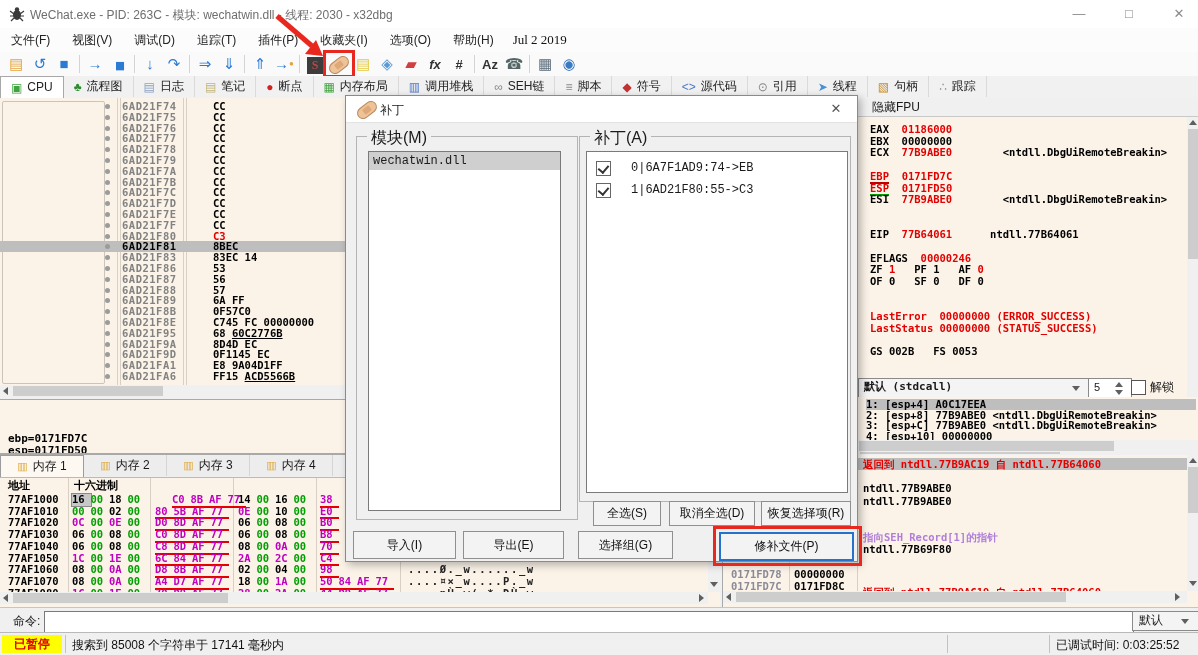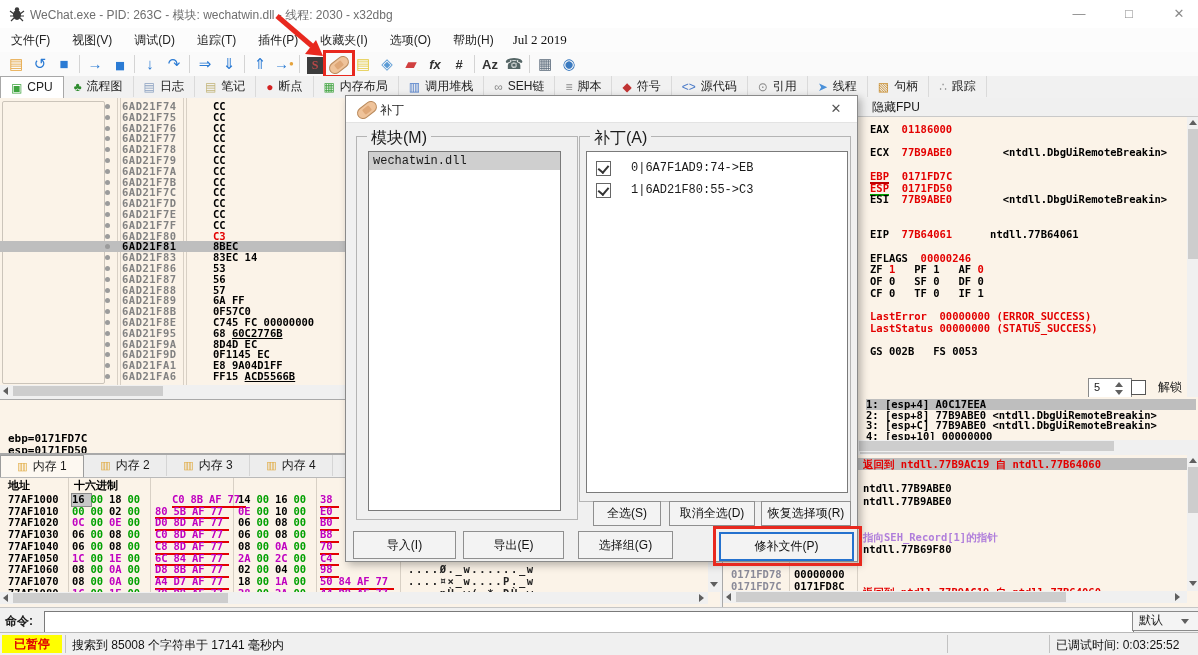--- a/index.html
+++ b/index.html
@@ -81,27 +81,27 @@
   #regpanel{left:857px;top:98px;width:341px;height:357px;border-left:1px solid #A9A9A9;background:#FBF3E8;overflow:hidden;}
   #fpubar{left:0;top:0;width:341px;height:18px;background:#F0F0F0;border-bottom:1px solid #C9C9C9;line-height:18px;padding-left:14px;font-size:12px;}
   .rline{left:12px;width:316px;font-size:10.5px;line-height:11.7px;white-space:pre;}
   .ulr{border-bottom:2px solid #C00000;}
   .ulg{border-bottom:2px solid #00A000;}
   
   #ccrow{left:857px;top:378px;width:341px;height:19px;}
   #cccombo{left:1px;top:0;width:227px;height:18px;background:#F4F4F4;border:1px solid #8a8a8a;font-family:"DejaVu Sans Mono",monospace;font-weight:bold;font-size:11px;line-height:16px;padding-left:5px;}
   #ccspin{left:231px;top:0;width:37px;height:18px;background:#FFF;border:1px solid #8a8a8a;font-size:11px;line-height:16px;padding-left:5px;}
   #ccchk{left:274px;top:2px;width:13px;height:13px;background:#FFF;border:1px solid #555;}
-  #cclabel{left:293px;top:1px;font-size:12px;margin-left:8px;}
+  #cclabel{left:293px;top:1px;font-size:12px;}
   #argsbox{left:857px;top:397px;width:341px;height:43px;border-left:1px solid #A9A9A9;background:#FBF3E8;overflow:hidden;}
   .aline{left:8px;width:330px;font-size:10.5px;line-height:10.8px;white-space:pre;color:#000;}
   .aline.sel{background:#BEBEBE;}
   
   #cmdbar{left:0;top:607px;width:1198px;height:25px;background:#F0F0F0;border-top:1px solid #C6C6C6;}
-  #cmdlabel{left:5px;top:5px;font-weight:bold;}
+  #cmdlabel{left:13px;top:5px;}
   #cmdinput{left:44px;top:3px;width:1084px;height:18px;background:#FFF;border:1px solid #7a7a7a;}
   #cmdcombo{left:1132px;top:3px;width:62px;height:18px;background:#F4F4F4;border:1px solid #8a8a8a;line-height:17px;padding-left:6px;}
   #statusbar{left:0;top:632px;width:1198px;height:23px;background:#F0F0F0;border-top:1px solid #B9B9B9;}
   #paused{left:2px;top:2px;width:60px;height:18px;background:#FFFF00;color:#E00000;font-weight:bold;text-align:center;line-height:18px;}
   .statsep{top:2px;width:1px;height:18px;background:#C2C2C2;}
   #statmsg{left:72px;top:4px;color:#111;}
   #stattime{left:1056px;top:4px;color:#111;}
   
   #dialog{left:345px;top:95px;width:511px;height:465px;background:#F0F0F0;border:1px solid #8a8a8a;
           box-shadow:3px 3px 8px rgba(0,0,0,.28);z-index:50;}
@@ -552,48 +552,52 @@
     <div class="sbthumb" style="left:13px;top:1px;width:330px;height:10px"></div>
   </div>
 </div>
 
 <div class="abs" id="regpanel">
   <div class="abs" id="fpubar">
     <span>隐藏FPU</span>
   </div>
   <div class="abs mono" id="reg-lines" style="left:0;top:22px;width:329px;height:330px">
       <div class="abs rline" style="top: 4px;"><span class="ck">EAX  </span><span class="cr">01186000</span></div>
+      <div class="abs rline" style="top: 15.7px;"><span class="ck">EBX  </span><span class="ck">00000000</span></div>
       <div class="abs rline" style="top: 27.4px;"><span class="ck">ECX  </span><span class="cr">77B9ABE0</span><span class="ck">        &lt;ntdll.DbgUiRemoteBreakin&gt;</span></div>
       <div class="abs rline" style="top: 50.8px;"><span class="cr ulr">EBP</span><span class="ck">  </span><span class="cr">0171FD7C</span></div>
       <div class="abs rline" style="top: 62.5px;"><span class="cr ulg">ESP</span><span class="ck">  </span><span class="cr">0171FD50</span></div>
       <div class="abs rline" style="top: 74.2px;"><span class="ck">ESI  </span><span class="cr">77B9ABE0</span><span class="ck">        &lt;ntdll.DbgUiRemoteBreakin&gt;</span></div>
       <div class="abs rline" style="top: 97.6px;"></div>
       <div class="abs rline" style="top: 109.3px;"><span class="ck">EIP  </span><span class="cr">77B64061</span><span class="ck">      ntdll.77B64061</span></div>
       <div class="abs rline" style="top: 121px;"></div>
       <div class="abs rline" style="top: 132.7px;"><span class="ck">EFLAGS  </span><span class="cr">00000246</span></div>
       <div class="abs rline" style="top: 144.4px;"><span class="ck">ZF </span><span class="cr">1</span><span class="ck">   PF </span><span class="ck">1</span><span class="ck">   AF </span><span class="cr">0</span></div>
       <div class="abs rline" style="top: 156.1px;"><span class="ck">OF 0   SF 0   DF 0</span></div>
-      <div class="abs rline" style="top: 167.8px;"><span class="ck">CF 0   TF 0   IF 1</span></div>
       <div class="abs rline" style="top: 179.5px;"></div>
       <div class="abs rline" style="top: 191.2px;"><span class="cr">LastError  00000000 (ERROR_SUCCESS)</span></div>
       <div class="abs rline" style="top: 202.9px;"><span class="cr">LastStatus 00000000 (STATUS_SUCCESS)</span></div>
       <div class="abs rline" style="top: 214.6px;"></div>
       <div class="abs rline" style="top: 226.3px;"><span class="ck">GS 002B   FS 0053</span></div>
     </div>
   <div class="abs sb" style="left:329px;top:19px;width:12px;height:338px">
     <span class="tri tri-u" style="left:2px;top:3px"></span>
     <span class="tri tri-d" style="left:2px;top:328px"></span>
     <div class="sbthumb" style="left:1px;top:12px;width:10px;height:130px"></div>
   </div>
   <div class="abs sb" style="left:0;top:346px;width:329px;height:11px">
     <div class="sbthumb" style="left:2px;top:1px;width:200px;height:9px"></div>
   </div>
 </div>
 
 <div class="abs" id="ccrow">
+  <div class="abs" id="cccombo">
+    <span>默认 (stdcall)</span>
+    <span class="tri tri-d" style="left:213px;top:7px"></span>
+  </div>
   <div class="abs" id="ccspin">
     <span>5</span>
     <span class="tri tri-u" style="left:26px;top:3px"></span>
     <span class="tri tri-d" style="left:26px;top:11px"></span>
   </div>
   <div class="abs" id="ccchk"></div>
   <span class="abs" id="cclabel">解锁</span>
 </div>
 <div class="abs mono" id="argsbox">
     <div class="abs aline sel" style="top: 2px;">1: [esp+4] A0C17EEA</div>

